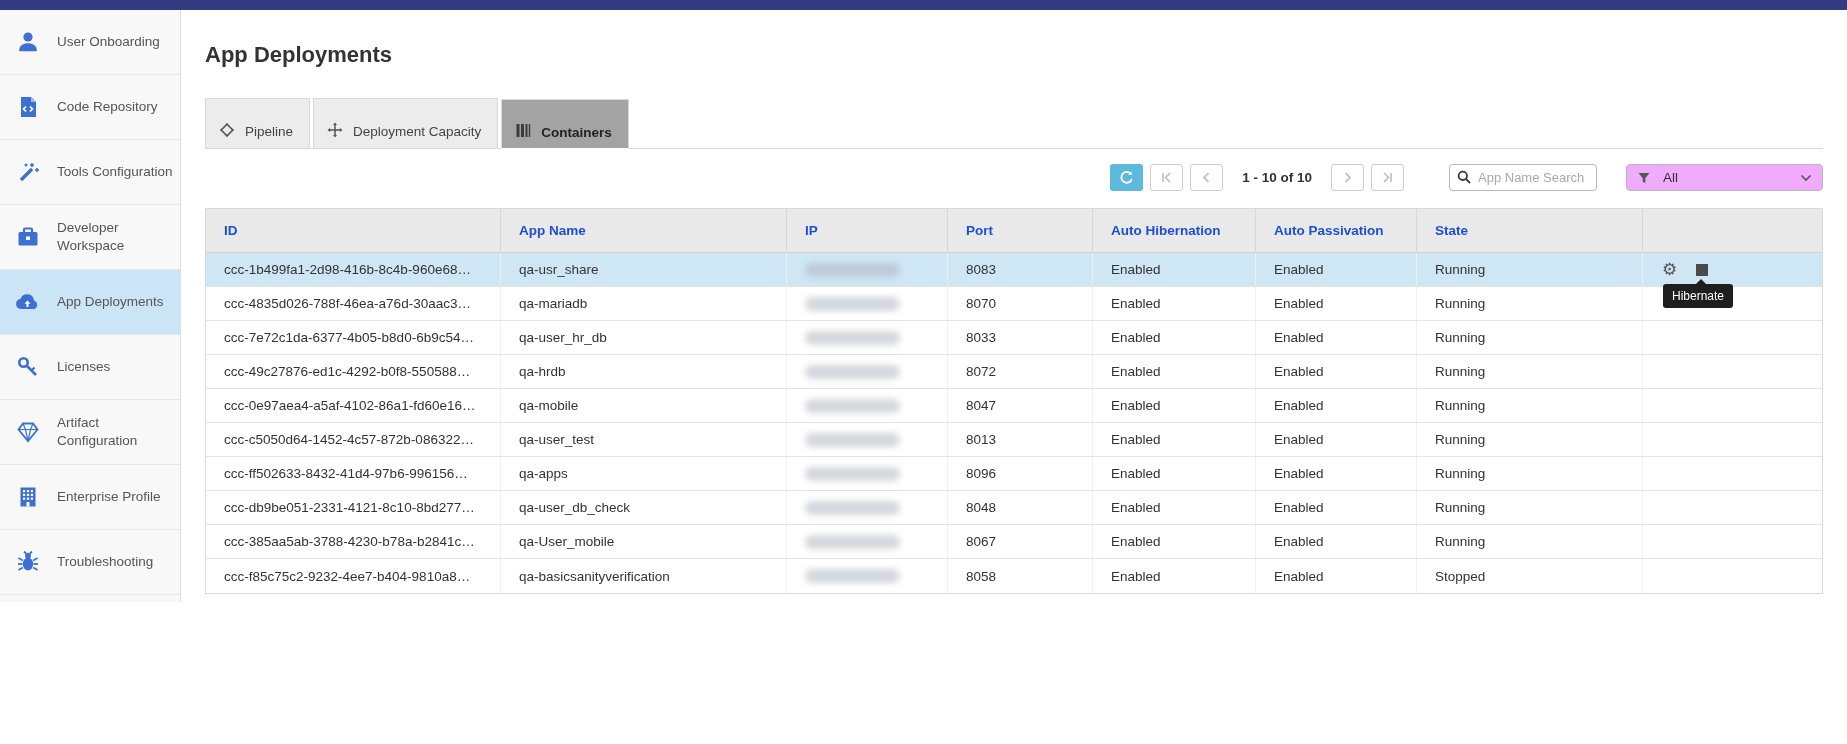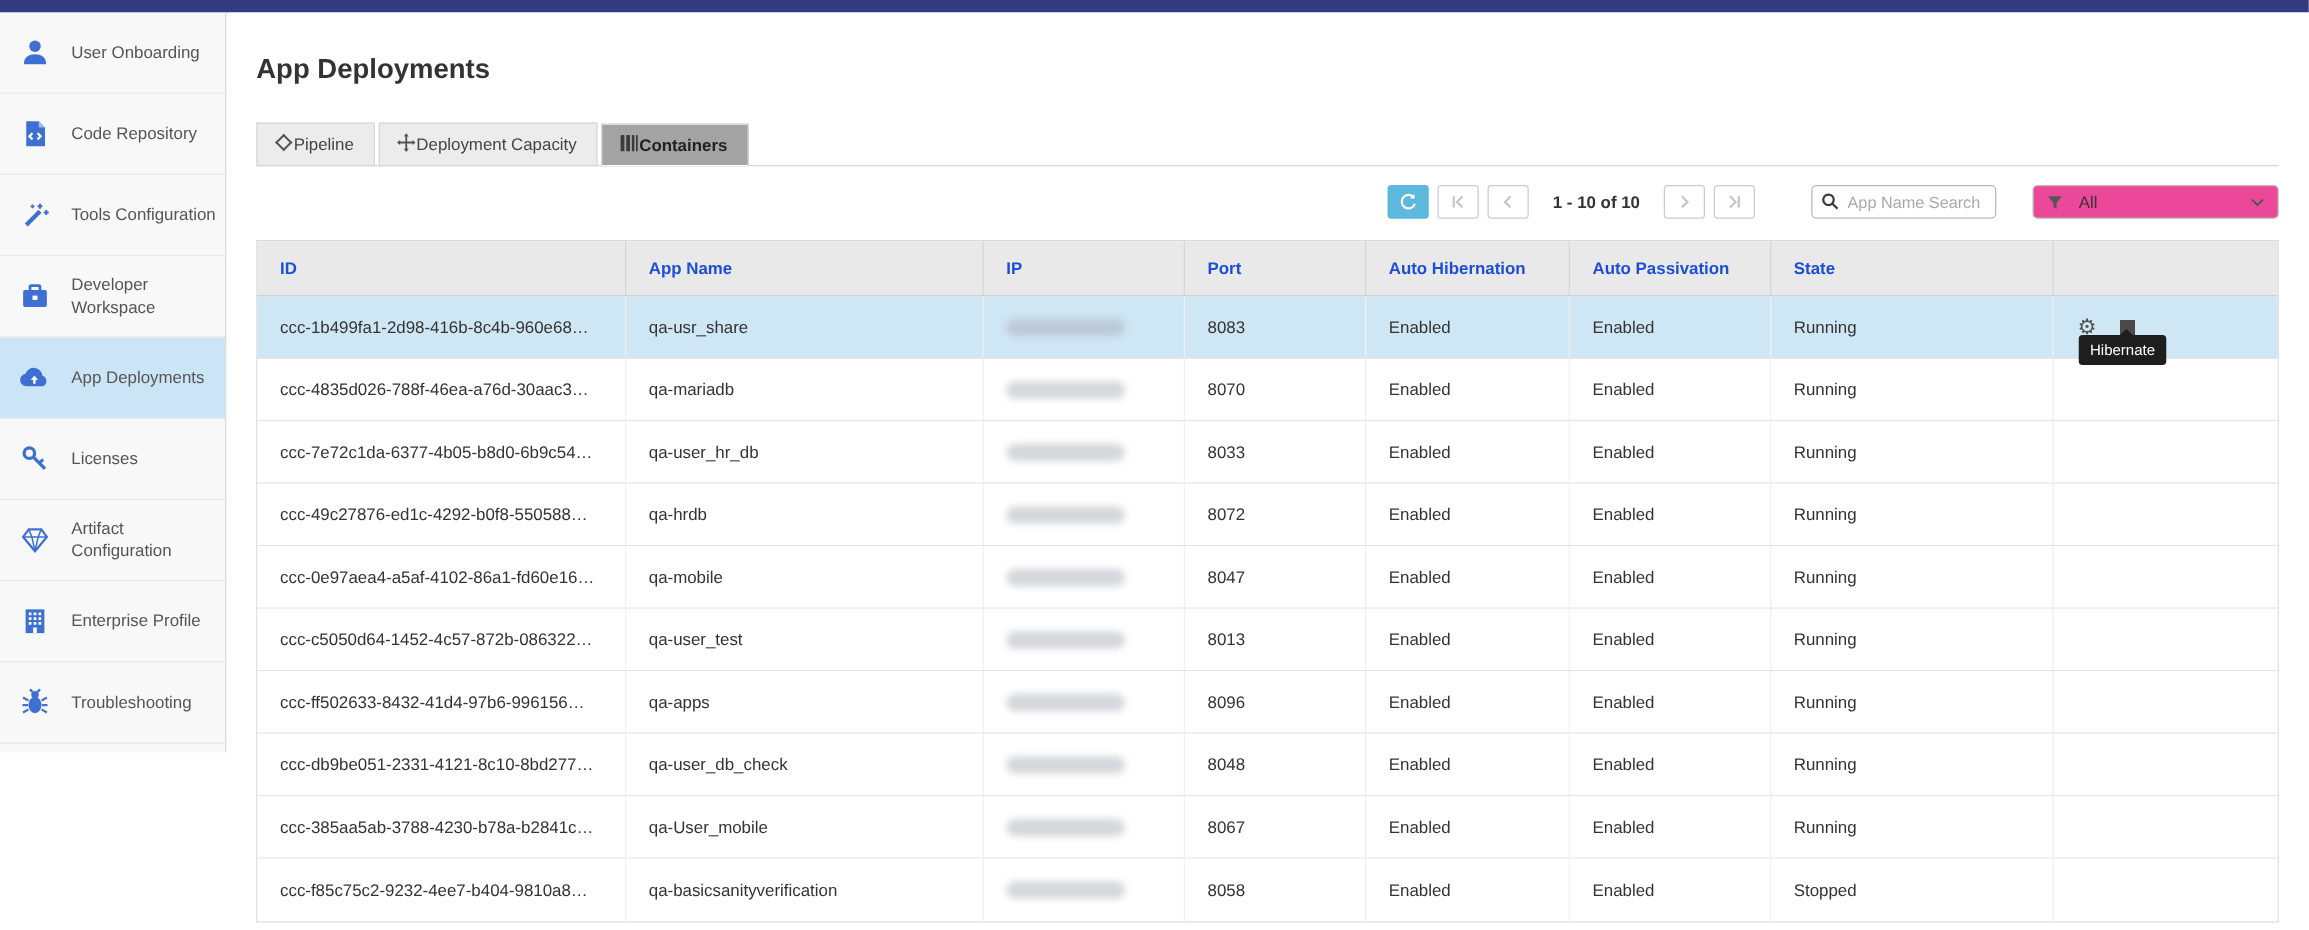--- a/index.html
+++ b/index.html
@@ -16,51 +16,51 @@
   .sidebar-item.active { background:#cce5f6; }
   .sidebar-item .sicon { flex:0 0 27px; height:27px; display:flex; align-items:center; justify-content:center; }
   .sidebar-item .slabel { color:#555; font-size:13.5px; line-height:1.35; width:124px; }
 
   
   .main { position:absolute; left:182px; top:10px; width:1665px; height:734px; background:#fff; }
   .page-title { margin:32px 0 0 23px; font-size:22px; font-weight:bold; color:#333; }
 
   .tabstrip { display:flex; align-items:flex-end; margin:30px 24px 0 23px;
     border-bottom:1px solid #d8d8d8; }
-  .tab { display:flex; align-items:center; padding:7px 16px 7px 13px;
+  .tab { display:flex; align-items:center; gap:10px; padding:23px 16px 7px 13px;
     background:#ececec; border:1px solid #d8d8d8; margin-right:3px; margin-bottom:-1px;
     font-size:13.5px; color:#444; cursor:pointer; }
   .tab.active { background:#a3a3a3; border-bottom-color:#fff; font-weight:bold; color:#222; }
 
   .toolbar { display:flex; align-items:center; justify-content:flex-end; gap:7px;
     margin:15px 24px 0 23px; height:27px; }
   .btn { width:33px; height:27px; display:flex; align-items:center; justify-content:center;
     border-radius:3px; cursor:pointer; }
   .btn.refresh { background:#5cb8dd; }
   .btn.pager { background:#fff; border:1px solid #ccc; }
   .range-text { font-size:13.5px; color:#333; margin:0 12px; font-weight:bold; }
   .search-wrap { position:relative; margin-left:38px; }
   .search-wrap svg { position:absolute; left:8px; top:6px; }
   .search-input { width:148px; height:27px; border:1px solid #b9b9b9; border-radius:4px;
     padding:0 6px 0 28px; font-size:13px; color:#333; outline:none; font-family:"Liberation Sans",sans-serif; }
   .search-input::placeholder { color:#a9a9a9; }
   .filter-select { width:197px; height:27px; border:1px solid #b9b9b9; border-radius:4px;
     margin-left:22px; display:flex; align-items:center; padding:0 10px; gap:12px;
-    font-size:13.5px; color:#333; cursor:pointer; background:#ec4899; }
+    font-size:13.5px; color:#333; cursor:pointer; background:#f0abfc; }
   .filter-select .fval { flex:1; }
 
   
   .table { margin:17px 24px 0 23px; border:1px solid #d9d9d9; }
   .thead, .trow { display:grid;
     grid-template-columns:295px 286px 161px 145px 163px 161px 226px 1fr; }
   .thead { background:#e9e9e9; height:44px; border-bottom:1px solid #d2d2d2; }
   .thead > div { display:flex; align-items:center; padding-left:18px; font-size:13.5px;
     font-weight:bold; color:#1d4ed8; border-right:1px solid #d6d6d6; }
   .thead > div:last-child { border-right:none; }
-  .trow { height:50px; border-bottom:1px solid #e3e3e3; background:#fff; }
+  .trow { height:34px; border-bottom:1px solid #e3e3e3; background:#fff; }
   .trow:last-child { border-bottom:none; }
   .trow > div { display:flex; align-items:center; padding-left:18px; font-size:13.5px;
     color:#333; border-right:1px solid #f0f0f0; overflow:hidden; white-space:nowrap; }
   .trow > div:last-child { border-right:none; }
   .trow.selected { background:#cfe6f5; position:relative; z-index:5; }
   .redact { width:95px; height:14px; border-radius:7px; background:#aab0b8; opacity:.5; filter:blur(3px); }
 
   .actions-cell { position:relative; gap:19px; padding-left:19px !important; overflow:visible !important; }
   .gear { font-size:17px; color:#555; line-height:1; cursor:pointer; }
   .stopsq { width:12px; height:12px; background:#4a4a4a; cursor:pointer; }

